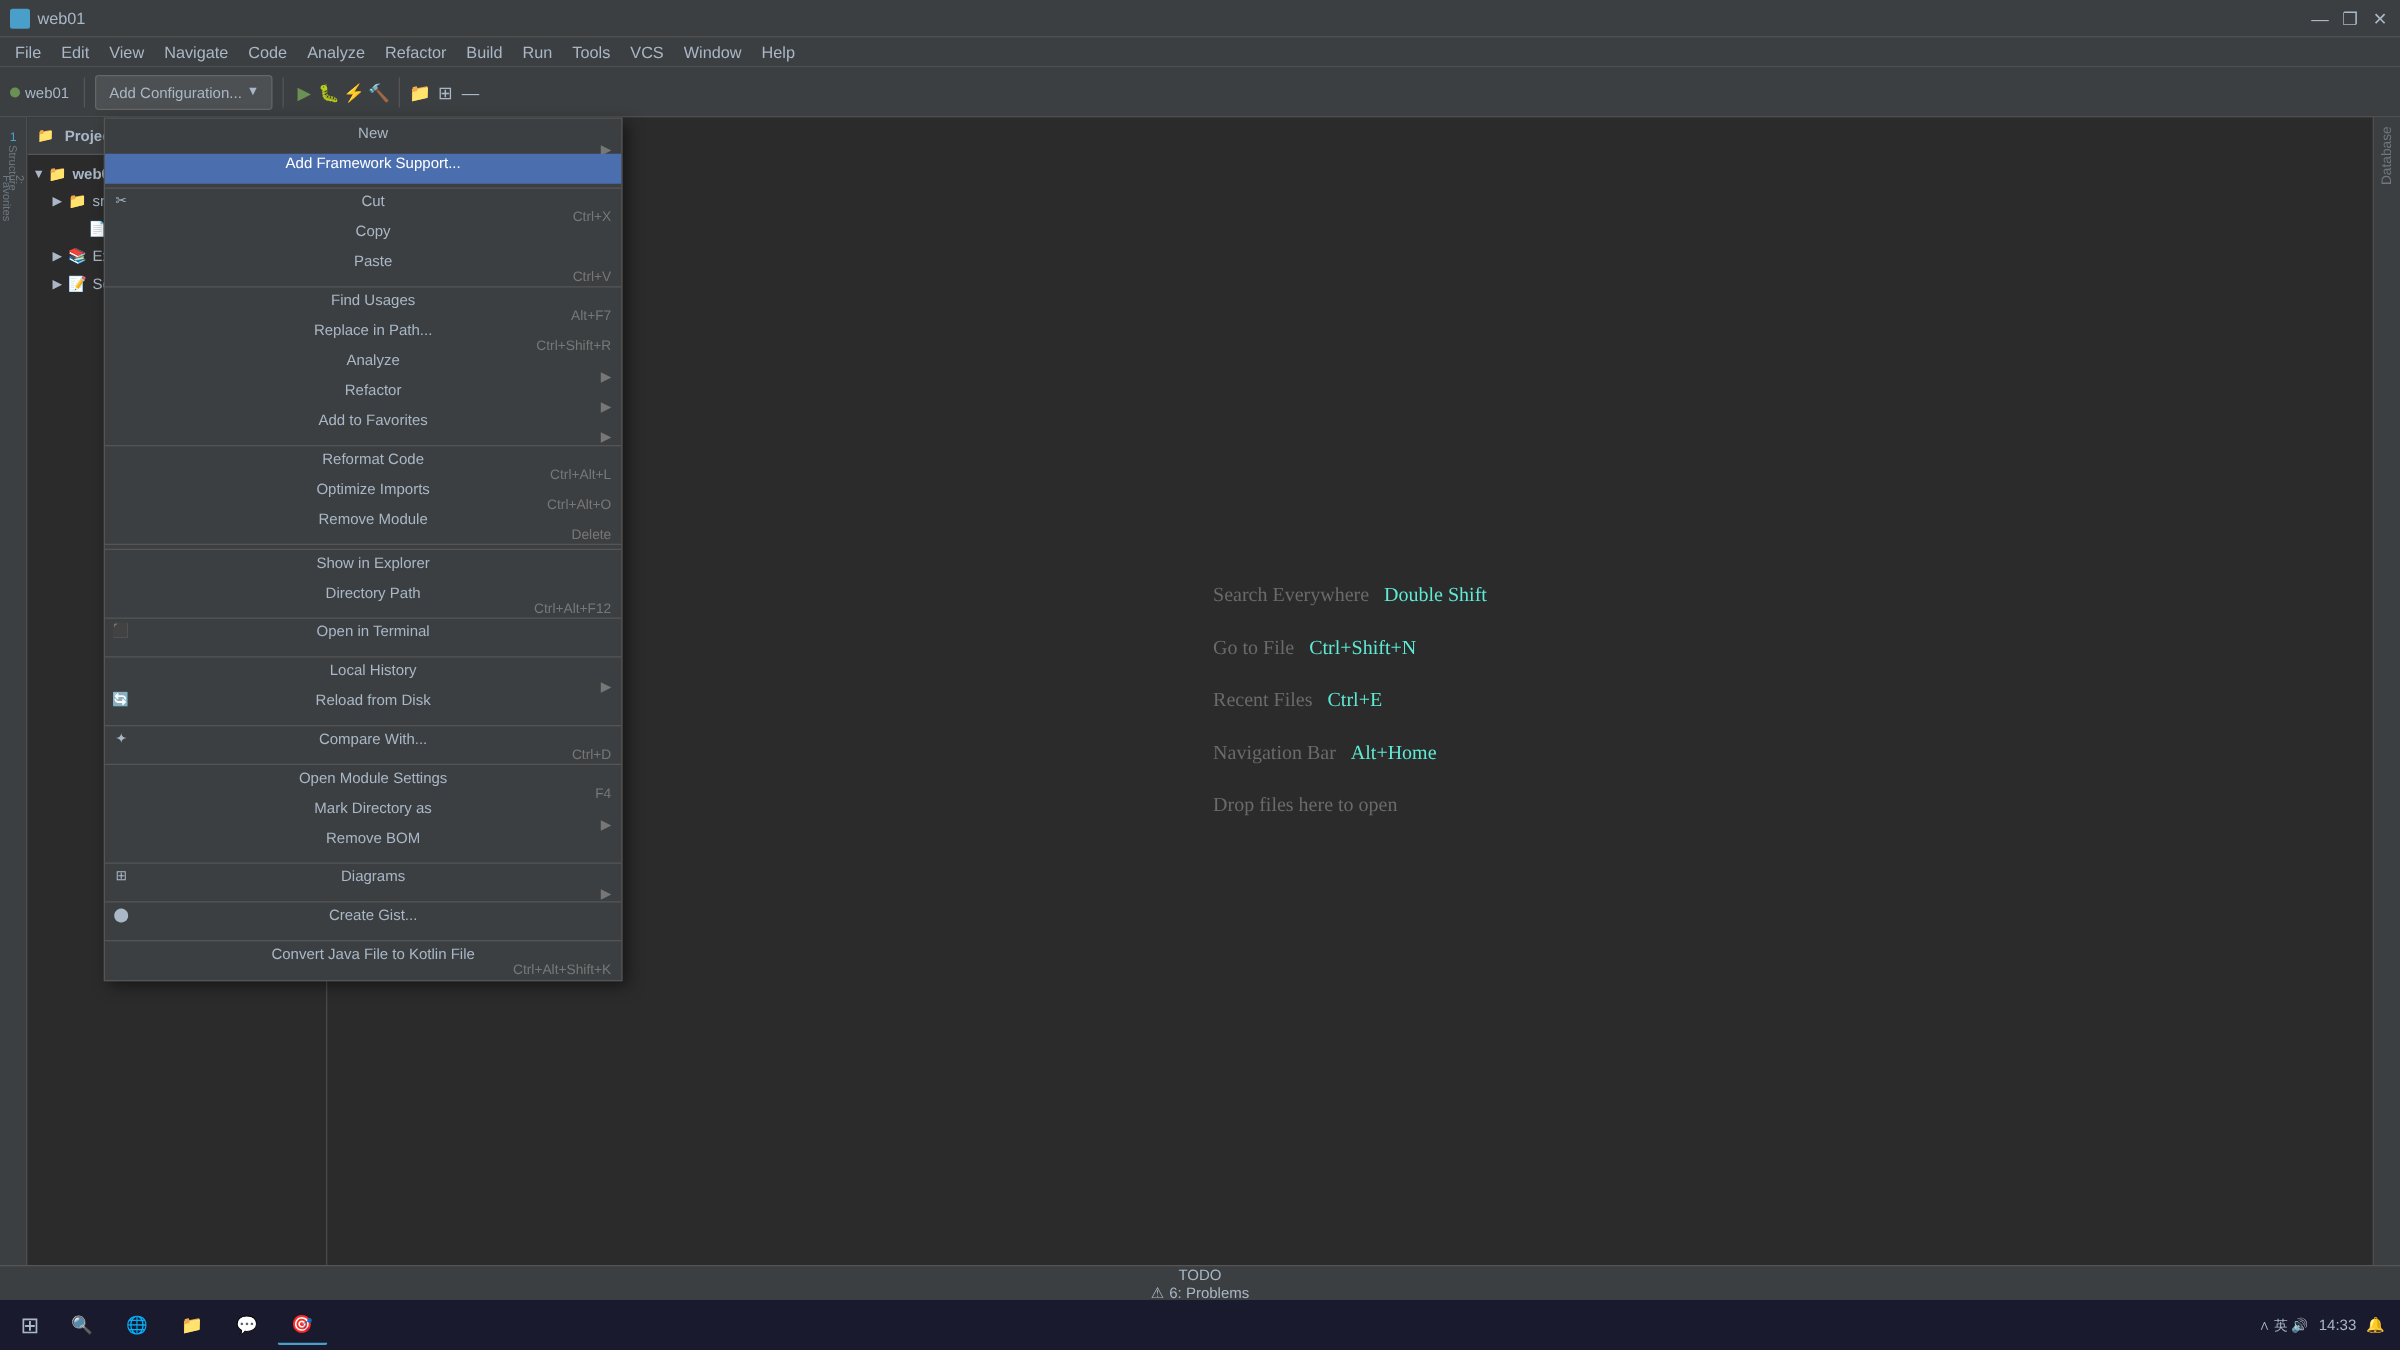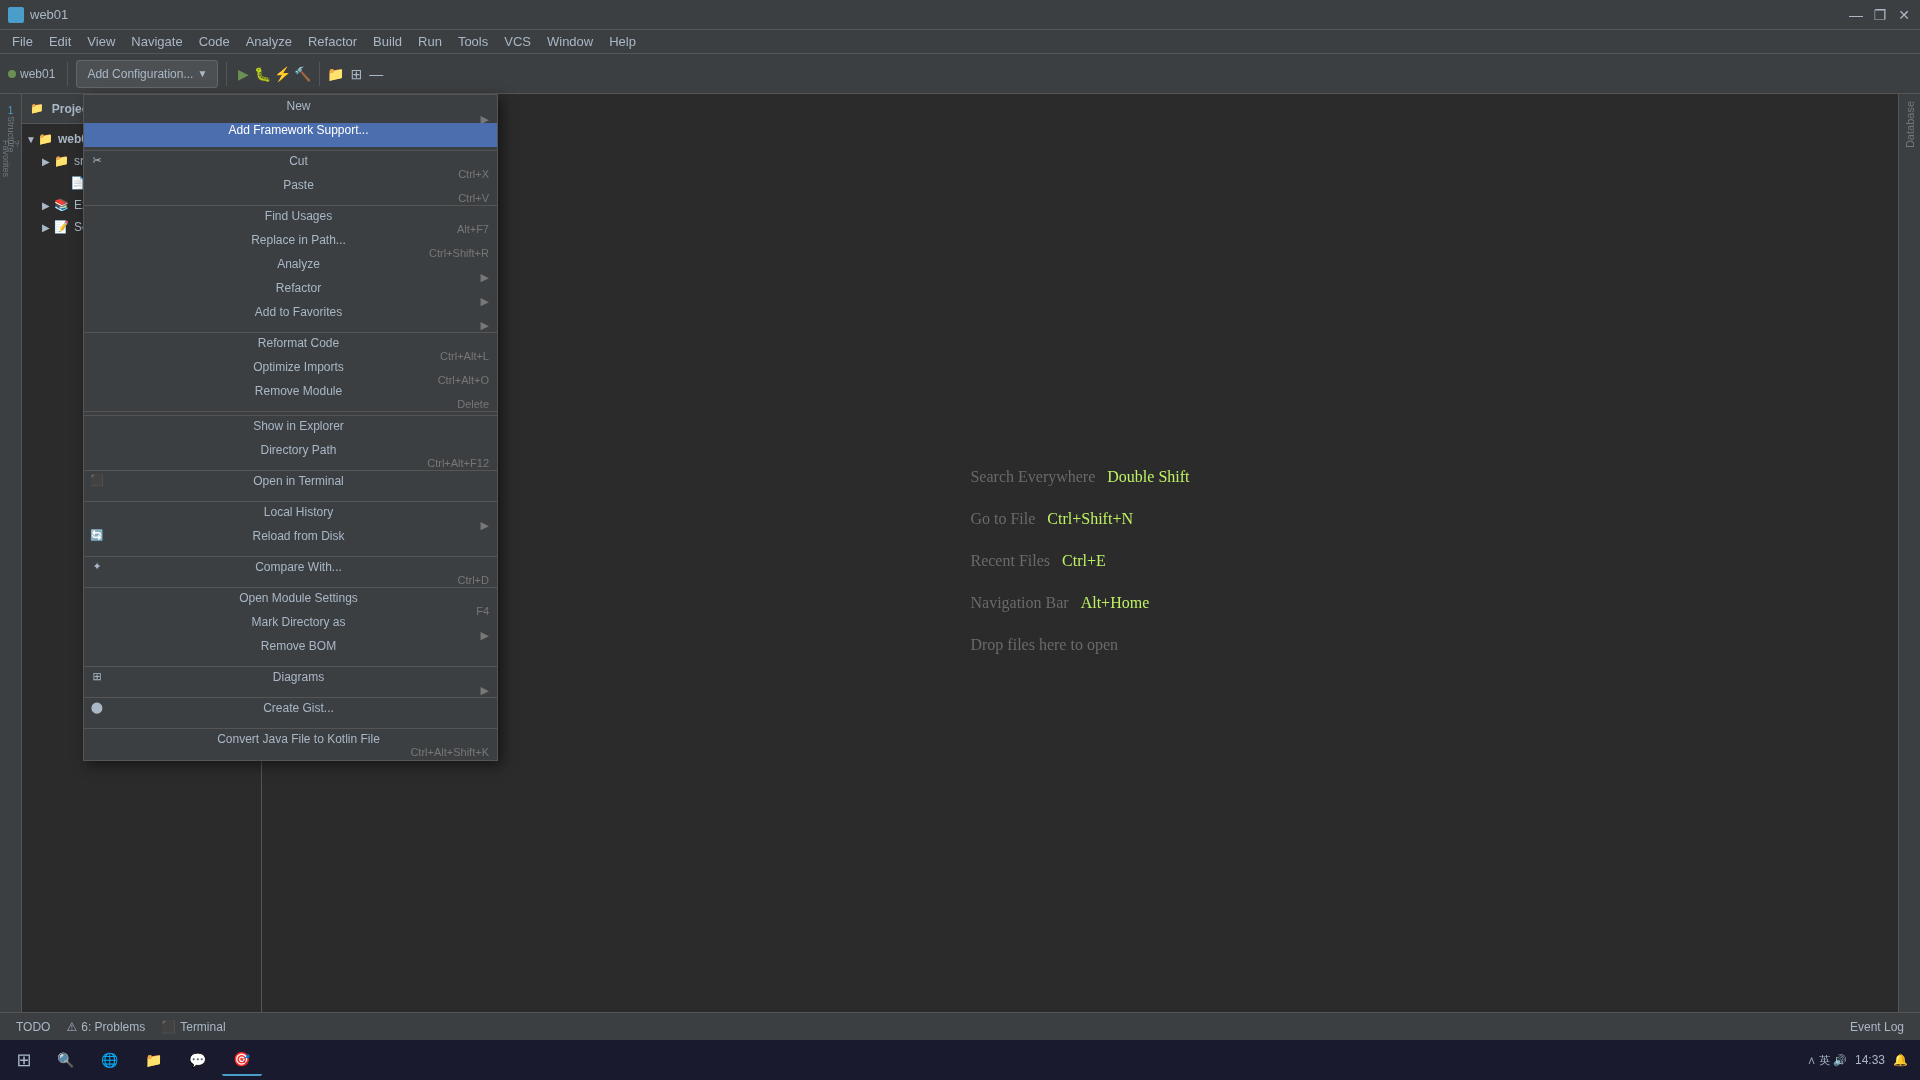--- a/index.html
+++ b/index.html
@@ -230,21 +230,21 @@
     }
     .hint-row {
       margin-bottom: 24px;
       font-size: 16px;
       color: #6a6a6a;
       display: flex;
       gap: 12px;
       align-items: baseline;
     }
     .hint-key {
-      color: #bef264;
+      color: #5eead4;
       text-align: right;
     }
 
     
     .right-sidebar {
       width: 22px;
       background: #3c3f41;
       border-left: 1px solid #555;
       display: flex;
       flex-direction: column;
@@ -431,20 +431,23 @@
       <span>Add Framework Support...</span>
     </div>
     <div class="ctx-separator"></div>
 
     <div class="ctx-item">
       <span class="ctx-item-icon">✂</span>
       <span>Cut</span>
       <span class="shortcut">Ctrl+X</span>
     </div>
 
+    <div class="ctx-item">
+      <span>Copy</span>
+    </div>
 
     <div class="ctx-item">
       <span>Paste</span>
       <span class="shortcut">Ctrl+V</span>
     </div>
     <div class="ctx-separator"></div>
 
     <div class="ctx-item">
       <span>Find Usages</span>
       <span class="shortcut">Alt+F7</span>
@@ -581,21 +584,21 @@
         <span>Drop files here to open</span>
       </div>
     </div>
   </div>
 
   <div class="right-sidebar">
     <span class="right-icon">Database</span>
   </div>
 </div>
 
-<div class="status-bar" style="bottom:40px;">
+<div class="status-bar" style="bottom:40px;flex-direction:column;">
   <span class="status-item">
     <span>TODO</span>
   </span>
   <span class="status-item">
     <span>⚠</span>
     <span>6: Problems</span>
   </span>
   <span class="status-item">
     <span>⬛</span>
     <span>Terminal</span>

